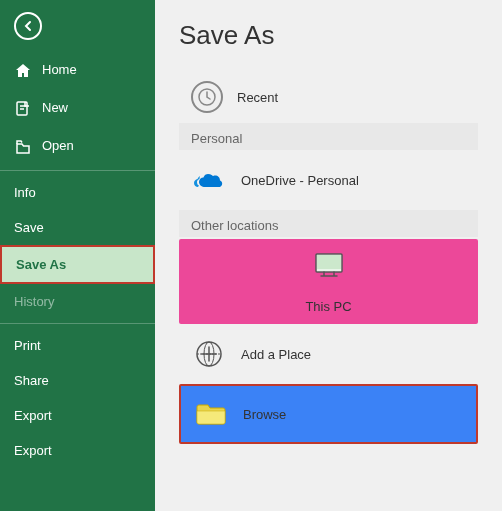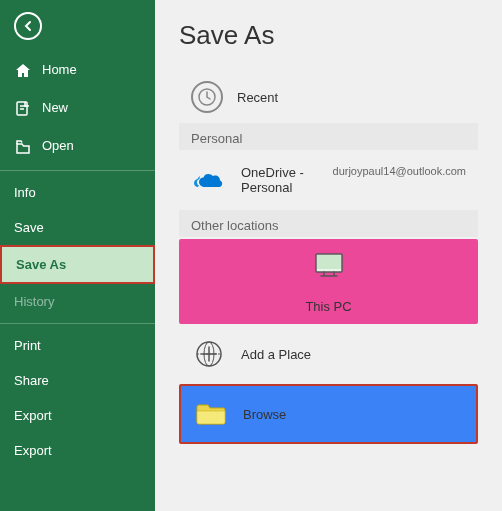--- a/index.html
+++ b/index.html
@@ -301,21 +301,20 @@
 
   <div class="location-item">
     <div class="location-icon">
       <svg width="34" height="22" viewBox="0 0 34 22" fill="none">
         <path d="M13 18C10 18 7 16 7 13C7 10.5 9 8.5 11.5 8.5C11.5 8.5 12.5 5 16 5C19 5 21 7 21 7C21 7 22 6.5 23 6.5C26 6.5 28 8.5 28 11.5C28 11.5 29.5 12 30 13.5C30.5 15 30 17 28 18H13Z" fill="#0078D4"></path>
         <path d="M6 18C4 18 2 16.5 2 14C2 12 3.5 10.5 5.5 10C5.5 10 6 8 8 7C8 7 7.5 8.5 7.5 10C6 10.5 5 11.5 5 13C5 14.5 5.5 16 7 16.5L6 18Z" fill="#1490DF"></path>
       </svg>
     </div>
     <div class="location-text">
       <span class="location-name">OneDrive - Personal</span>
-      <span class="location-email">durjoypaul14@outlook.com</span>
     </div>
   </div>
 
   <div class="section-label">Other locations</div>
 
   <div class="location-item highlighted">
     <div class="pc-icon-wrapper">
       <svg width="34" height="30" viewBox="0 0 34 30" fill="none">
         <rect x="4" y="2" width="26" height="18" rx="1" stroke="#555" stroke-width="1.5" fill="white"></rect>
         <rect x="5" y="3" width="24" height="16" fill="#e8f5e9"></rect>

